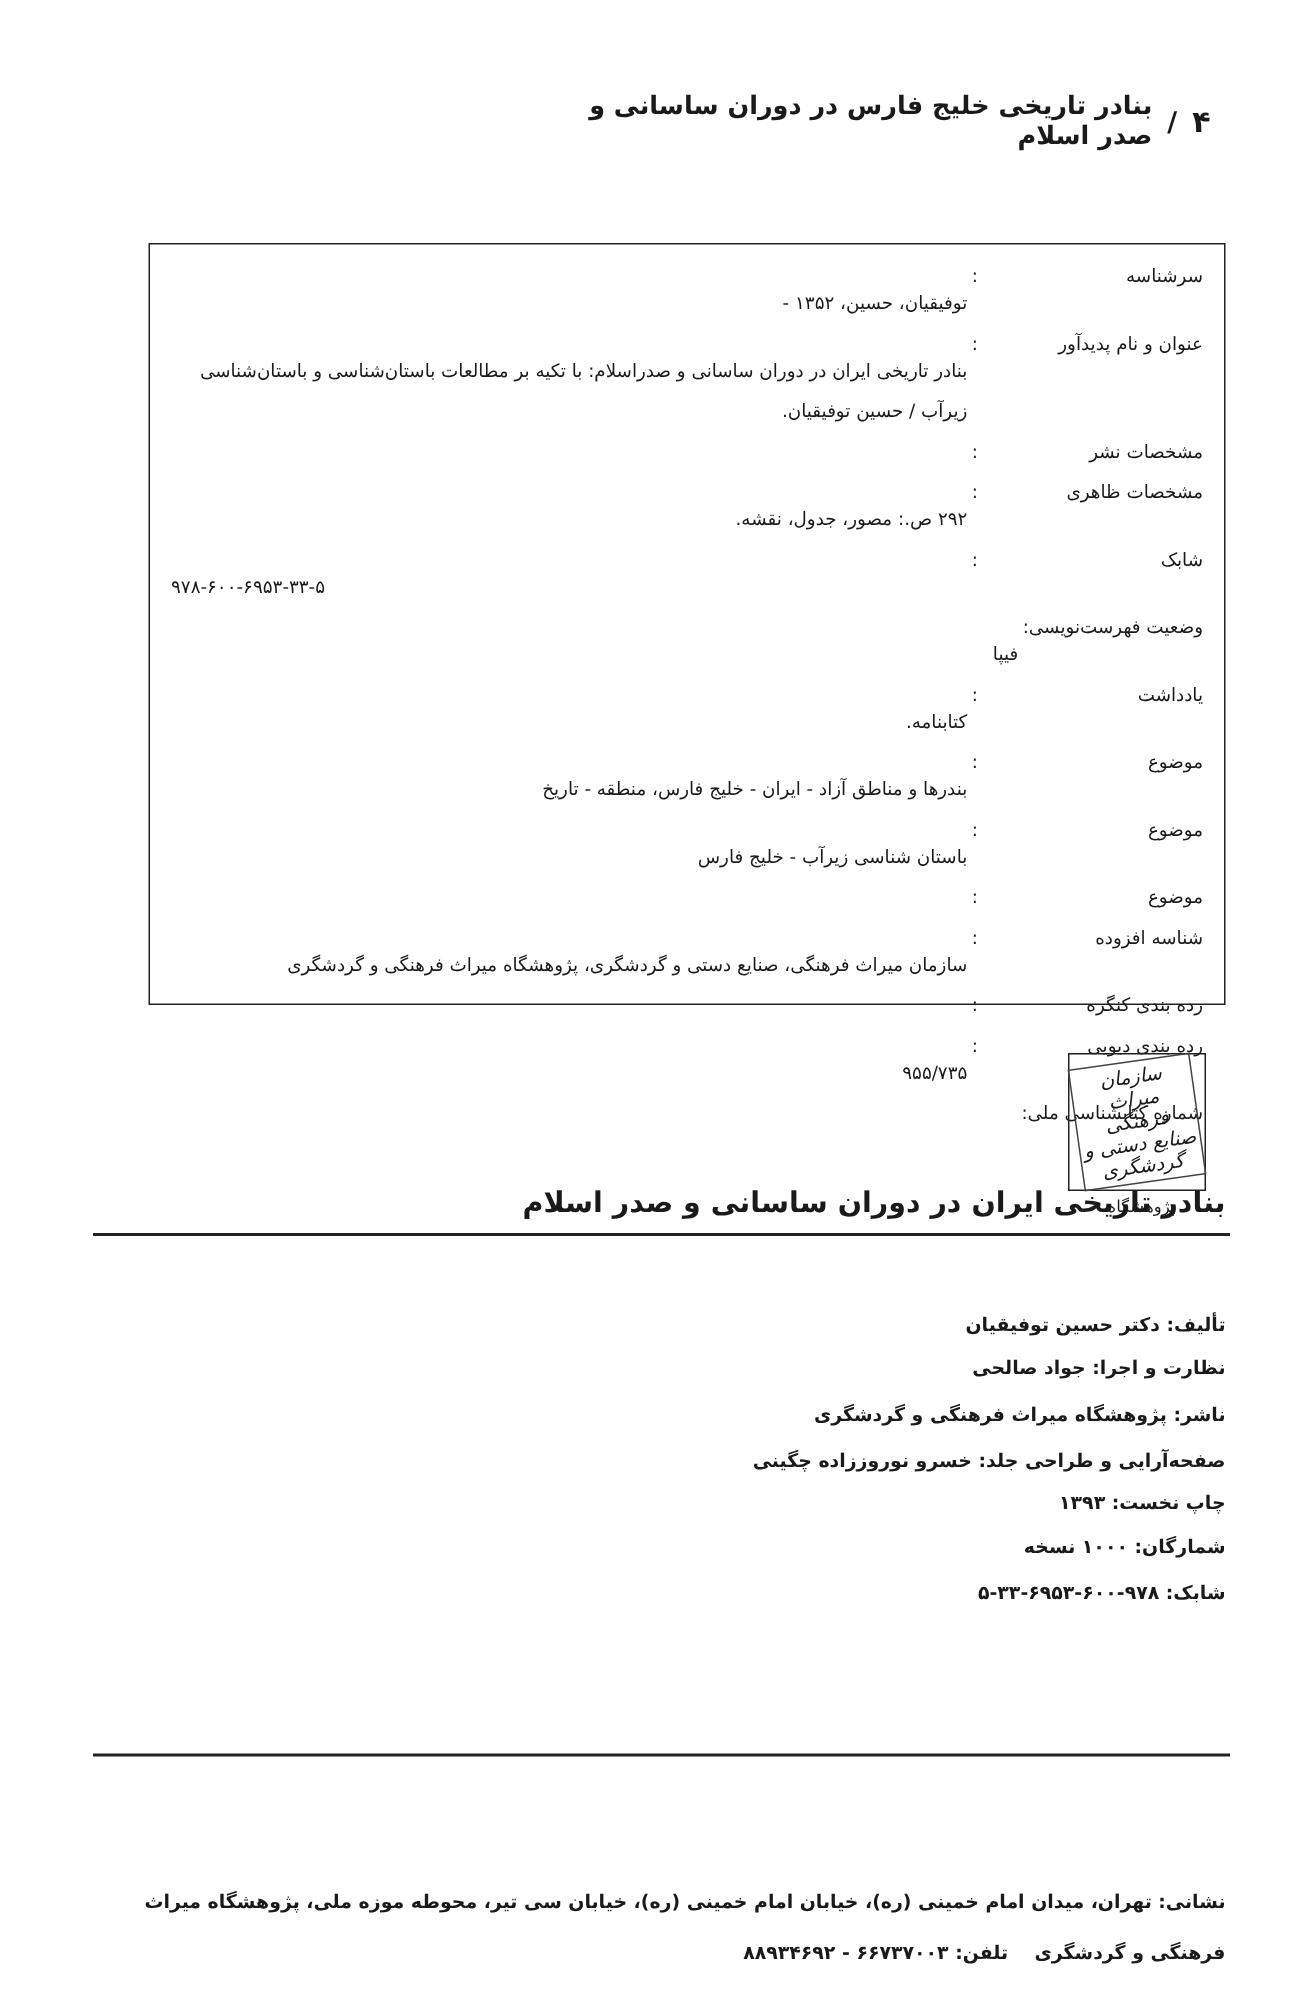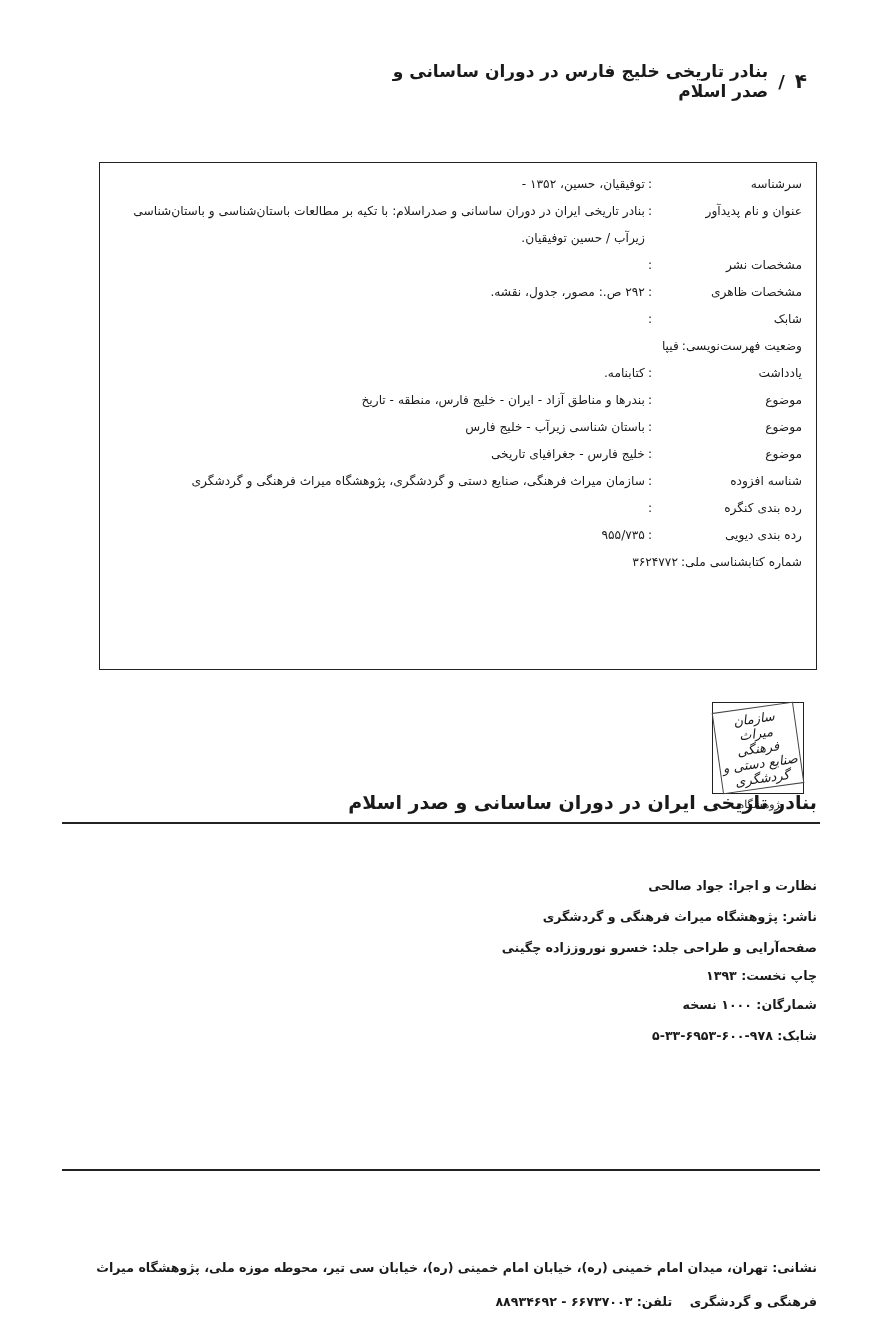--- a/index.html
+++ b/index.html
@@ -62,20 +62,21 @@
   .cip-label.wide {
     width: auto;
     flex: 0 0 auto;
   }
   .cip-colon {
     flex: 0 0 auto;
     padding-left: 3px;
   }
   .cip-value {
     flex: 1 1 auto;
+    margin-top: 18px;
   }
   .cip-value.ltr-num {
     unicode-bidi: plaintext;
   }
   .logo-box {
     position: absolute;
     top: 702px;
     left: 712px;
     width: 92px;
     height: 92px;
@@ -183,20 +184,21 @@
     <span class="cip-colon">:</span>
   </div>
   <div class="cip-row">
     <span class="cip-label">مشخصات ظاهری</span>
     <span class="cip-colon">:</span>
     <span class="cip-value">۲۹۲ ص.: مصور، جدول، نقشه.</span>
   </div>
   <div class="cip-row">
     <span class="cip-label">شابک</span>
     <span class="cip-colon">:</span>
+    <span class="cip-value ltr-num">۹۷۸-۶۰۰-۶۹۵۳-۳۳-۵</span>
   </div>
   <div class="cip-row">
     <span class="cip-label wide">وضعیت فهرست‌نویسی</span>
     <span class="cip-colon">:</span>
     <span class="cip-value">فیپا</span>
   </div>
   <div class="cip-row">
     <span class="cip-label">یادداشت</span>
     <span class="cip-colon">:</span>
     <span class="cip-value">کتابنامه.</span>
@@ -207,59 +209,58 @@
     <span class="cip-value">بندرها و مناطق آزاد - ایران - خلیج فارس، منطقه - تاریخ</span>
   </div>
   <div class="cip-row">
     <span class="cip-label">موضوع</span>
     <span class="cip-colon">:</span>
     <span class="cip-value">باستان شناسی زیرآب - خلیج فارس</span>
   </div>
   <div class="cip-row">
     <span class="cip-label">موضوع</span>
     <span class="cip-colon">:</span>
-    <span class="cip-value">خلیج فارس - جغرافیای تاریخی</span>
   </div>
   <div class="cip-row">
     <span class="cip-label">شناسه افزوده</span>
     <span class="cip-colon">:</span>
     <span class="cip-value">سازمان میراث فرهنگی، صنایع دستی و گردشگری، پژوهشگاه میراث فرهنگی و گردشگری</span>
   </div>
   <div class="cip-row">
     <span class="cip-label">رده بندی کنگره</span>
     <span class="cip-colon">:</span>
   </div>
   <div class="cip-row">
     <span class="cip-label">رده بندی دیویی</span>
     <span class="cip-colon">:</span>
     <span class="cip-value">۹۵۵/۷۳۵</span>
   </div>
   <div class="cip-row">
     <span class="cip-label wide">شماره کتابشناسی ملی</span>
     <span class="cip-colon">:</span>
-    <span class="cip-value">۳۶۲۴۷۷۲</span>
   </div>
 </div>
 
 <div class="logo-box">
   <div class="logo-inner">
     <div>
       <div>سازمان</div>
       <div>میراث فرهنگی</div>
       <div>صنایع دستی و گردشگری</div>
     </div>
   </div>
 </div>
 <div class="logo-caption">پژوهشگاه</div>
 
 <div class="rule r1"></div>
 
 <div class="book-title">بنادر تاریخی ایران در دوران ساسانی و صدر اسلام</div>
 
 <div class="credits">
+  <div class="credit-line tight">تألیف: دکتر حسین توفیقیان</div>
   <div class="credit-line">نظارت و اجرا: جواد صالحی</div>
   <div class="credit-line">ناشر: پژوهشگاه میراث فرهنگی و گردشگری</div>
   <div class="credit-line">صفحه‌آرایی و طراحی جلد: خسرو نوروززاده چگینی</div>
   <div class="credit-line tight">چاپ نخست: ۱۳۹۳</div>
   <div class="credit-line">شمارگان: ۱۰۰۰ نسخه</div>
   <div class="credit-line">شابک: ۹۷۸-۶۰۰-۶۹۵۳-۳۳-۵</div>
 </div>
 
 <div class="rule r2"></div>
 

